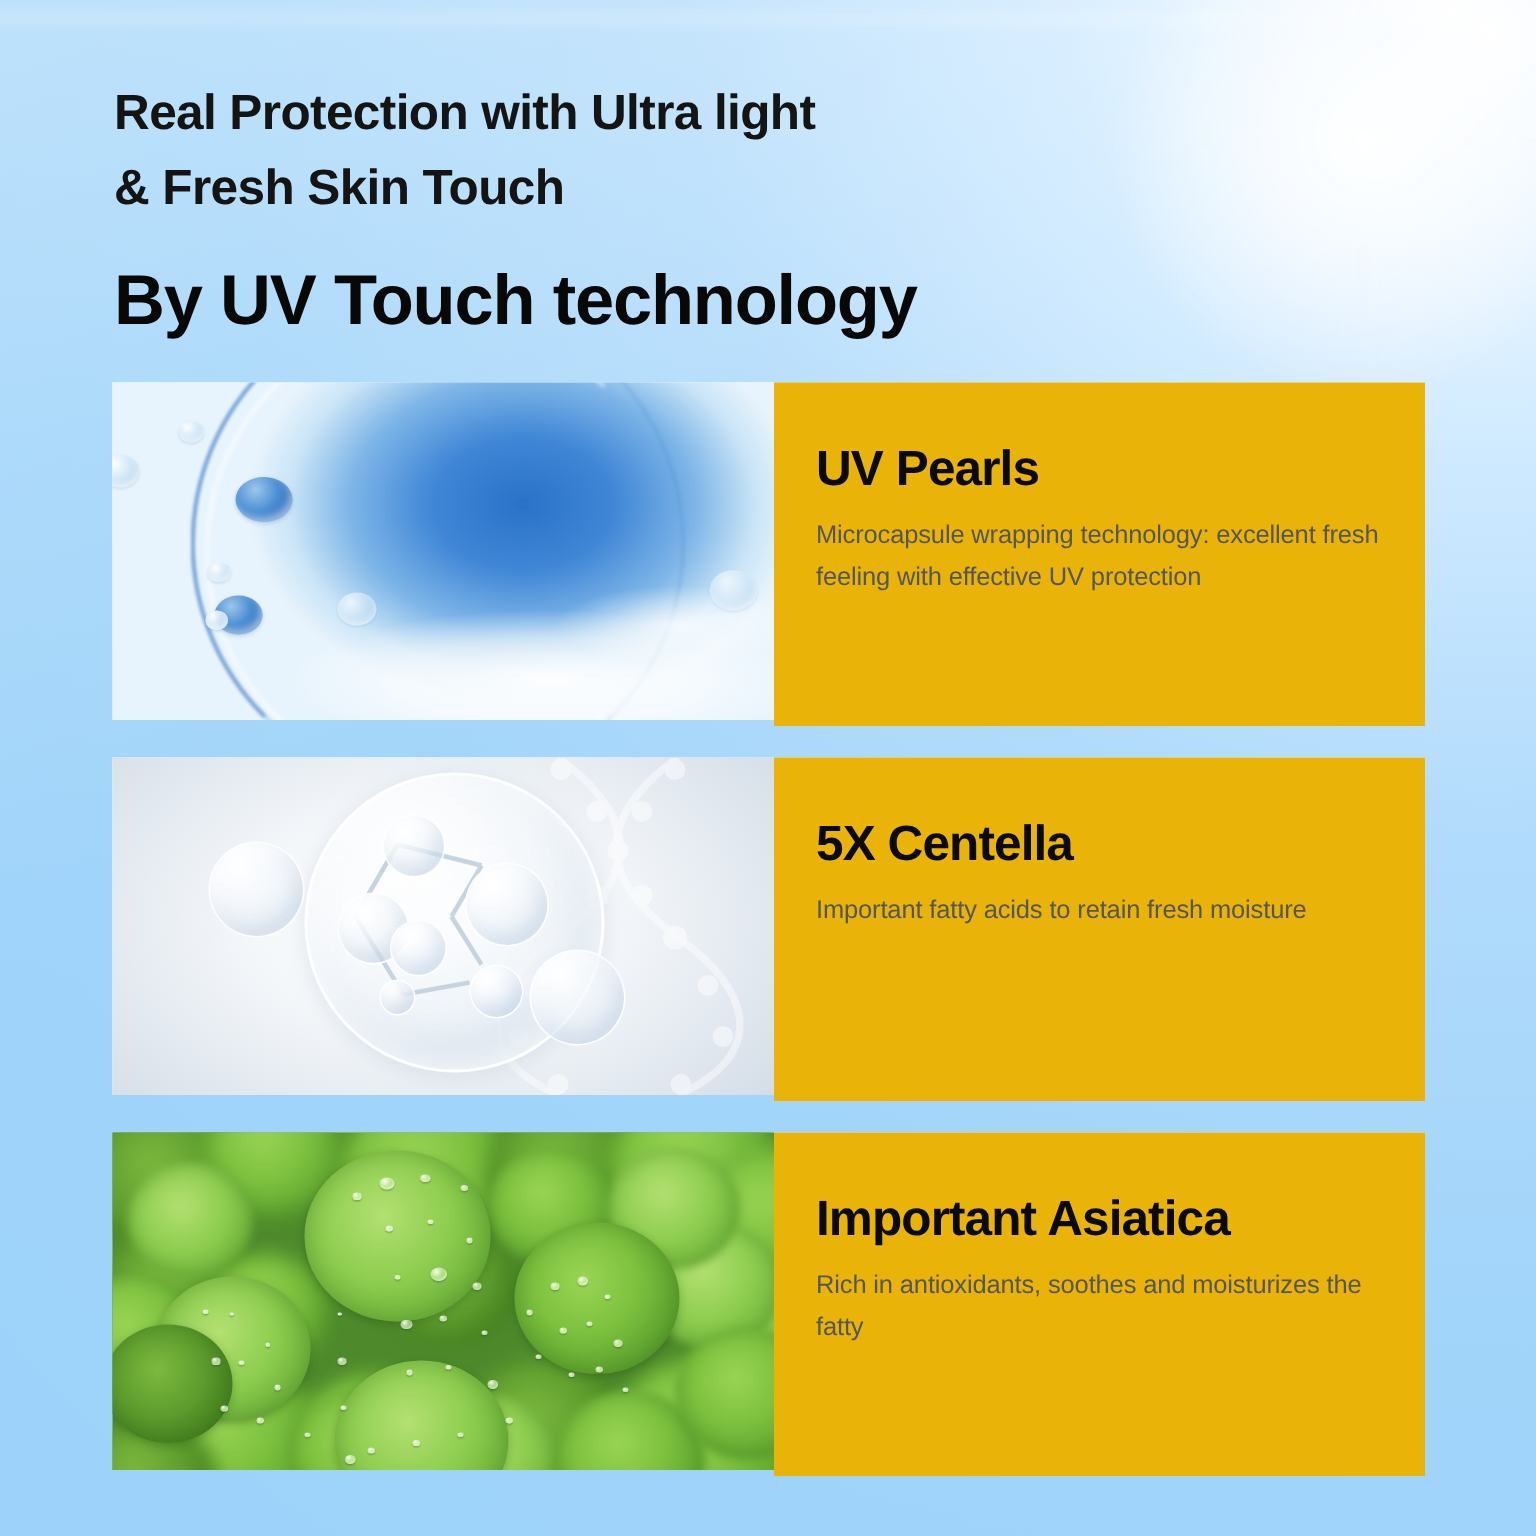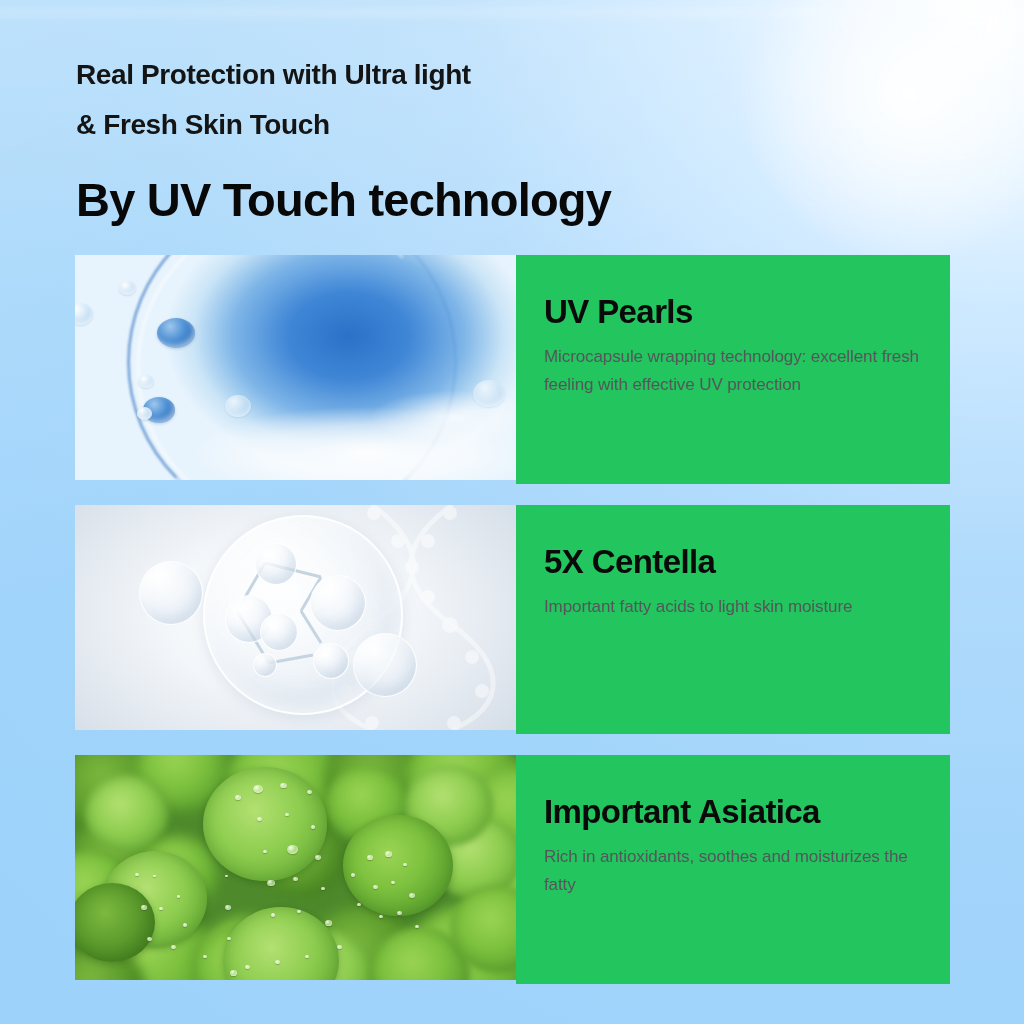--- a/index.html
+++ b/index.html
@@ -55,21 +55,21 @@
     opacity:.85;
   }
 
   
   .headings {
     position:absolute;
     left:76px; top:50px;
     width:760px;
   }
   .h-sub {
-    font-size:28px;
+    font-size:33px;
     font-weight:600;
     letter-spacing:-0.4px;
     line-height:50px;
     color:#141414;
     white-space:nowrap;
   }
   .h-main {
     margin-top:22px;
     font-size:47px;
     font-weight:700;
@@ -97,21 +97,21 @@
 
   .card-media {
     position:relative;
     width:441px;
     height:225px;
     flex:0 0 441px;
     overflow:hidden;
   }
   .card-body {
     flex:1 1 auto;
-    background:#22c55e;
+    background:#eab308;
     padding:38px 0 0 28px;
     height:229px;
   }
   .card-title {
     font-size:33px;
     font-weight:700;
     letter-spacing:-0.6px;
     color:#0a0a0a;
     line-height:38px;
     margin-bottom:12px;
@@ -312,21 +312,21 @@
         <div class="bub" style="left:150px;top:90px;width:48px;height:48px;"></div>
         <div class="bub" style="left:185px;top:108px;width:38px;height:38px;"></div>
         <div class="bub" style="left:235px;top:70px;width:56px;height:56px;"></div>
         <div class="bub" style="left:238px;top:138px;width:36px;height:36px;"></div>
         <div class="bub" style="left:178px;top:148px;width:24px;height:24px;"></div>
         <div class="bub" style="left:64px;top:56px;width:64px;height:64px;"></div>
         <div class="bub" style="left:278px;top:128px;width:64px;height:64px;"></div>
       </div>
       <div class="card-body">
         <div class="card-title">5X Centella</div>
-        <div class="card-desc">Important fatty acids to light skin moisture</div>
+        <div class="card-desc">Important fatty acids to retain fresh moisture</div>
       </div>
     </div>
 
     <div class="card">
       <div class="card-media m3">
         <div class="m3-leaves" id="leafbed">
             <div class="leaf blur2 dark" style="left: -20px; top: -18px; width: 110px; height: 101.2px;"></div>
             <div class="leaf blur2" style="left: 60px; top: -30px; width: 95px; height: 87.4px;"></div>
             <div class="leaf blur2" style="left: 150px; top: -26px; width: 120px; height: 110.4px;"></div>
             <div class="leaf blur2 dark" style="left: 250px; top: -22px; width: 105px; height: 96.6px;"></div>

